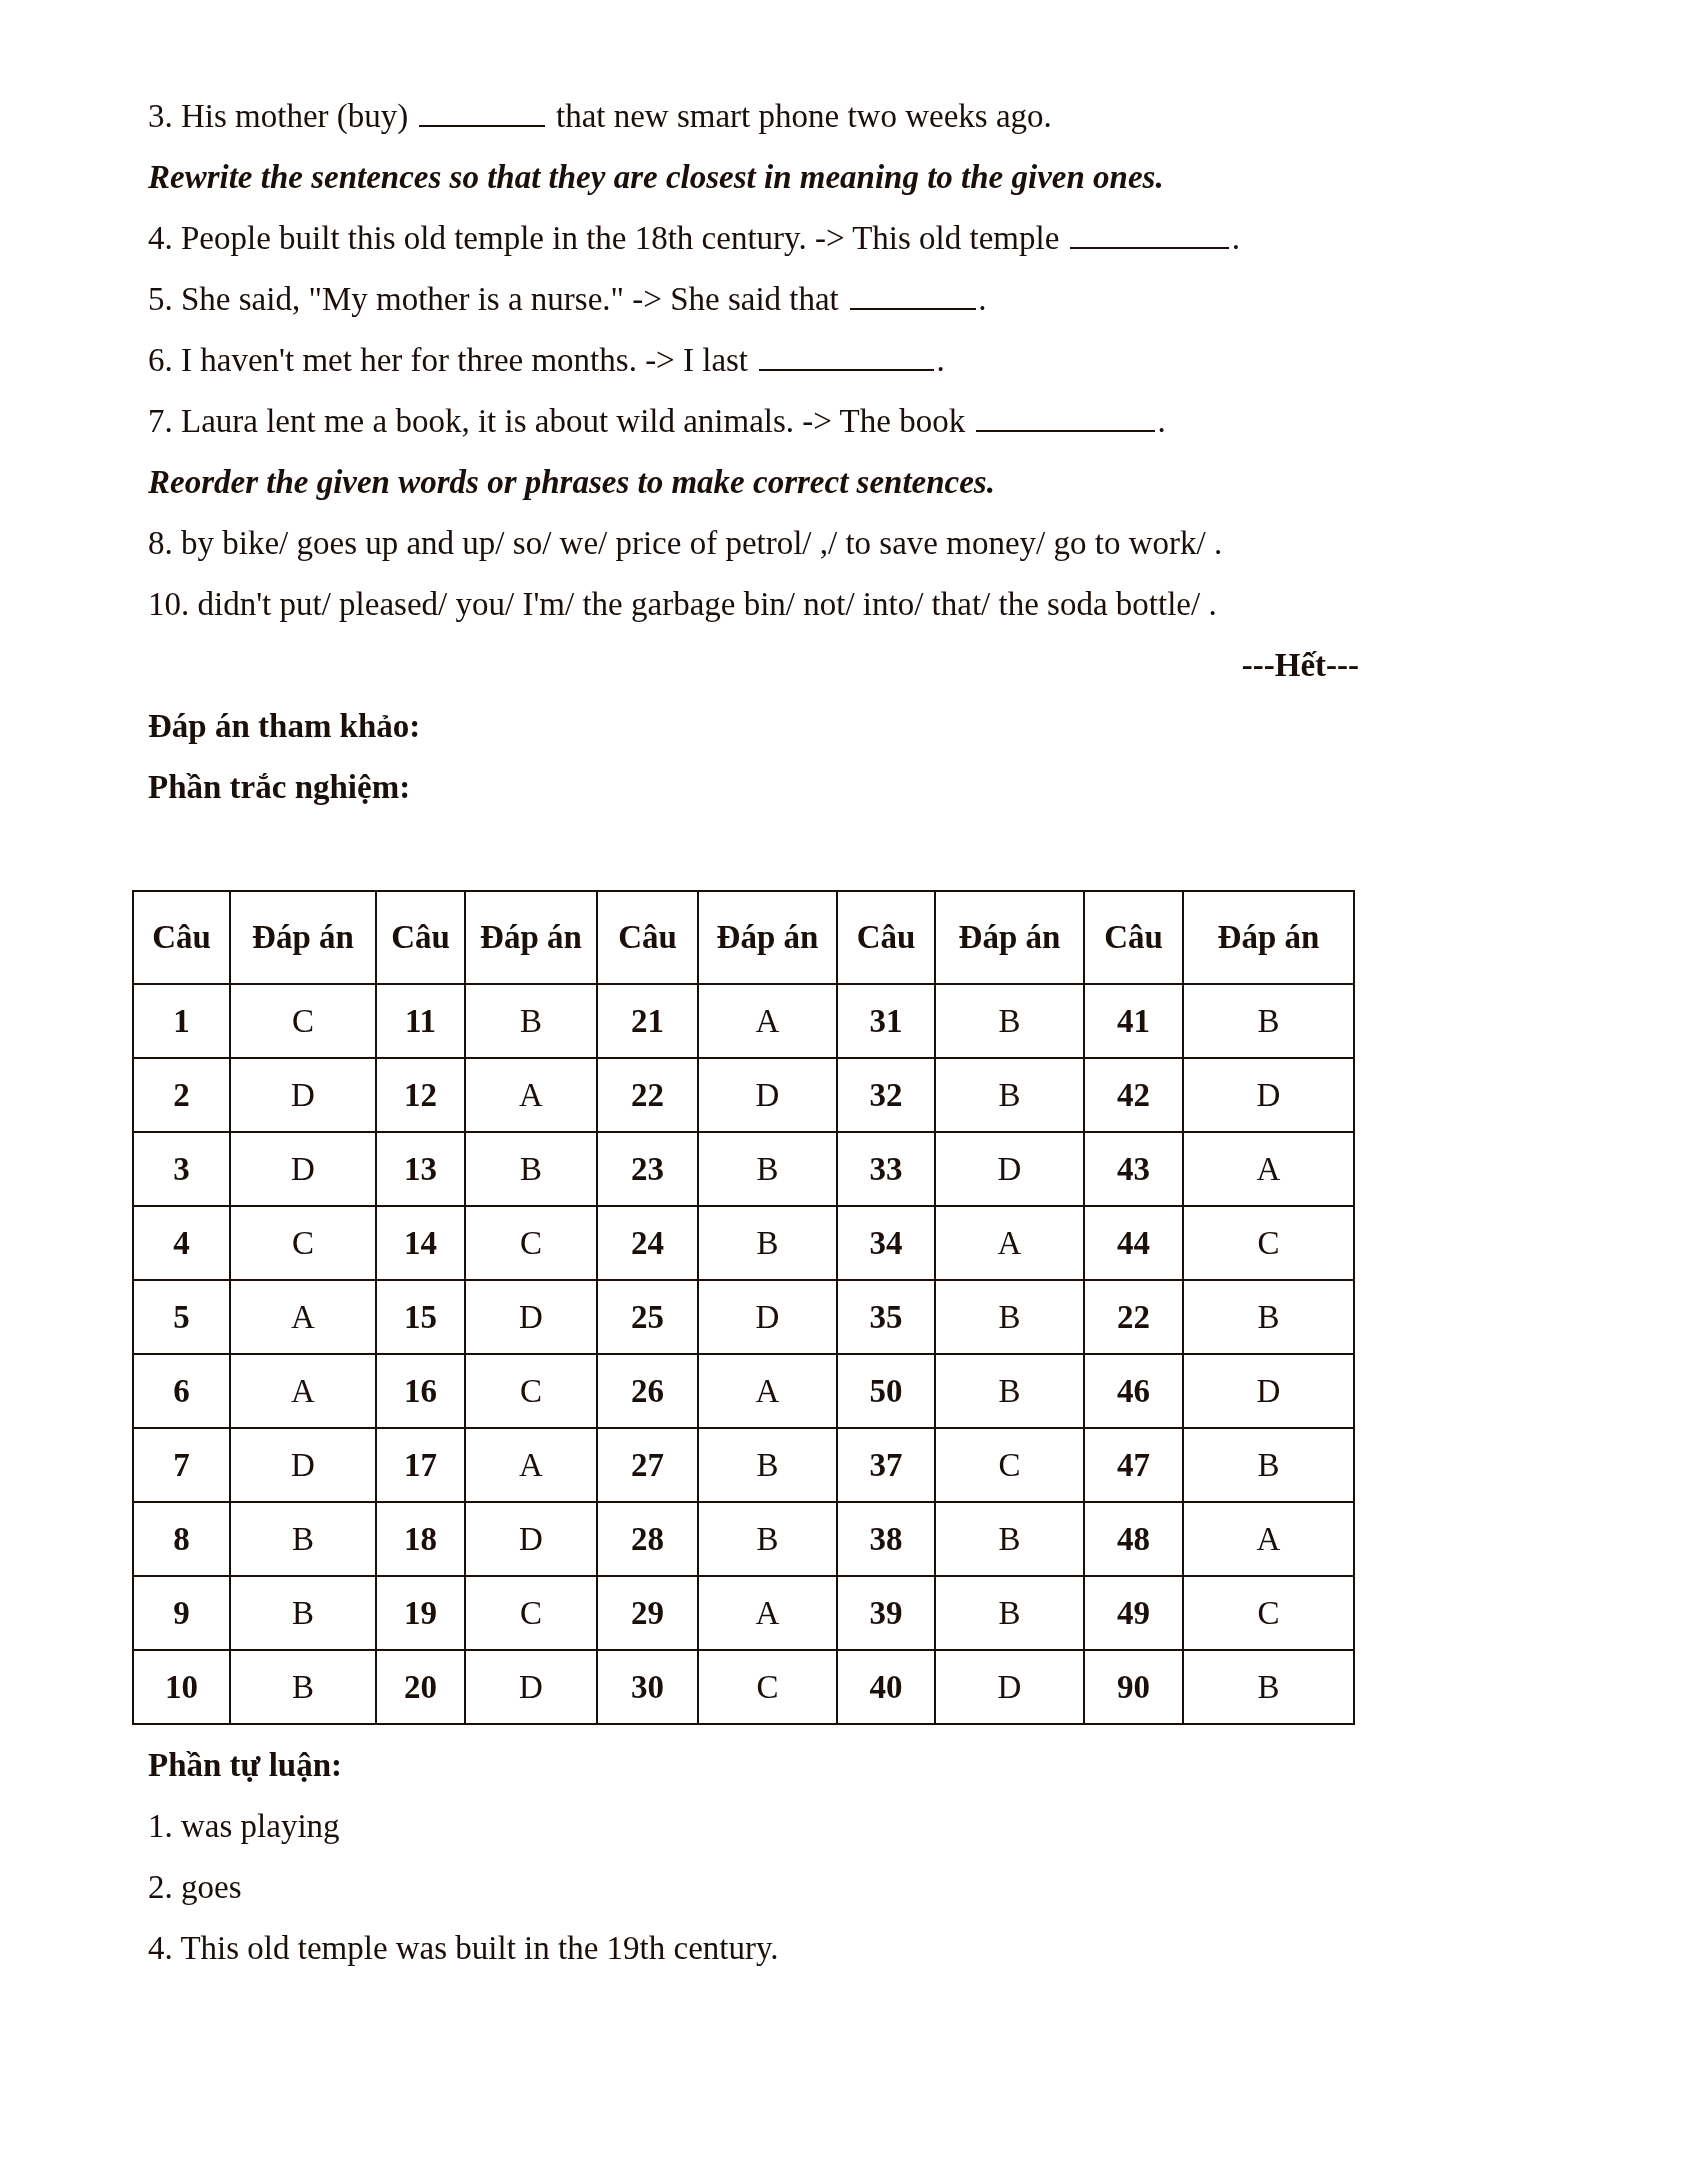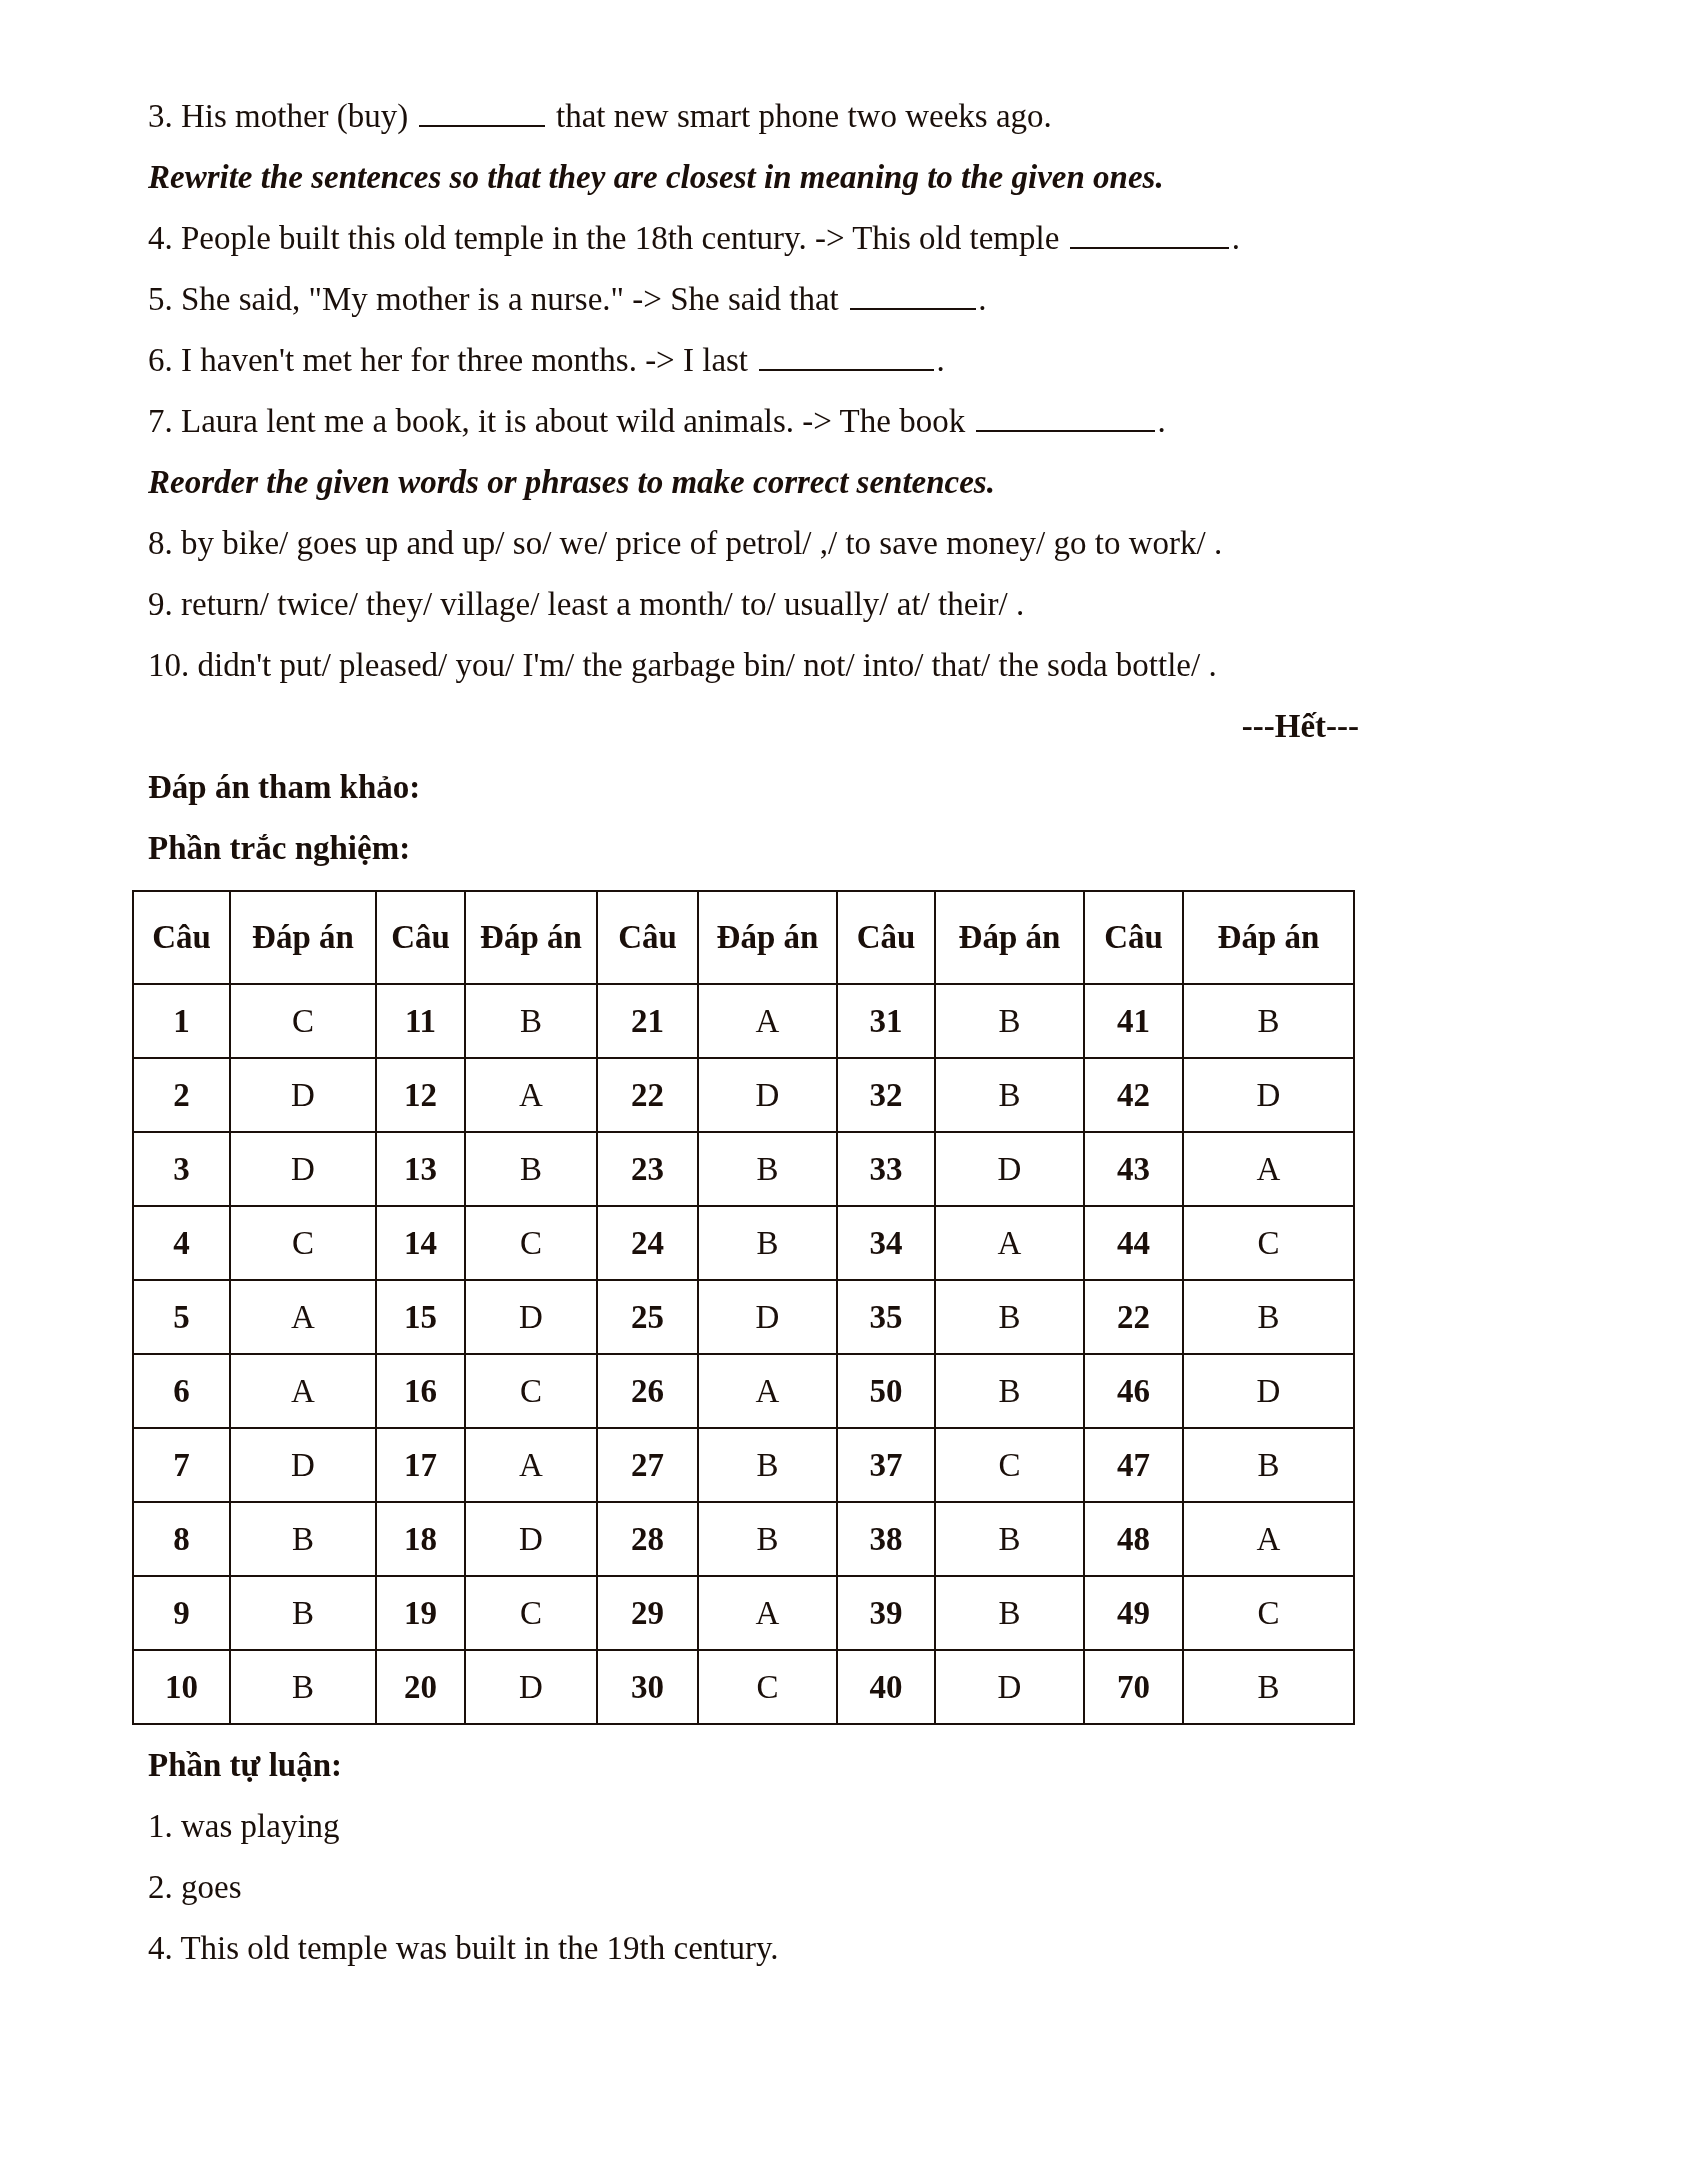--- a/index.html
+++ b/index.html
@@ -99,21 +99,20 @@
   <div class="line">
     <span>6. I haven't met her for three months. -&gt; I last</span>
     <span class="blank b10"></span><span>.</span>
   </div>
   <div class="line">
     <span>7. Laura lent me a book, it is about wild animals. -&gt; The book</span>
     <span class="blank b10b"></span><span>.</span>
   </div>
   <div class="line instr">Reorder the given words or phrases to make correct sentences.</div>
   <div class="line">8. by bike/ goes up and up/ so/ we/ price of petrol/ ,/ to save money/ go to work/ .</div>
-  <div class="line">9. return/ twice/ they/ village/ least a month/ to/ usually/ at/ their/ .</div>
   <div class="line">10. didn't put/ pleased/ you/ I'm/ the garbage bin/ not/ into/ that/ the soda bottle/ .</div>
   <div class="line bold center">---Hết---</div>
   <div class="line bold">Đáp án tham khảo:</div>
   <div class="line bold">Phần trắc nghiệm:</div>
 </div>
 
 <table class="answers">
   <colgroup>
     <col style="width:97px">
       <col style="width:146px">
@@ -249,21 +248,21 @@
       </tr>
       <tr>
         <td class="num">10</td>
         <td class="ans">B</td>
         <td class="num">20</td>
         <td class="ans">D</td>
         <td class="num">30</td>
         <td class="ans">C</td>
         <td class="num">40</td>
         <td class="ans">D</td>
-        <td class="num">70</td>
+        <td class="num">90</td>
         <td class="ans">B</td>
       </tr>
     </tbody>
 </table>
 
 <div class="lower">
   <div class="line bold">Phần tự luận:</div>
   <div class="line">1. was playing</div>
   <div class="line">2. goes</div>
   <div class="line">4. This old temple was built in the 19th century.</div>

